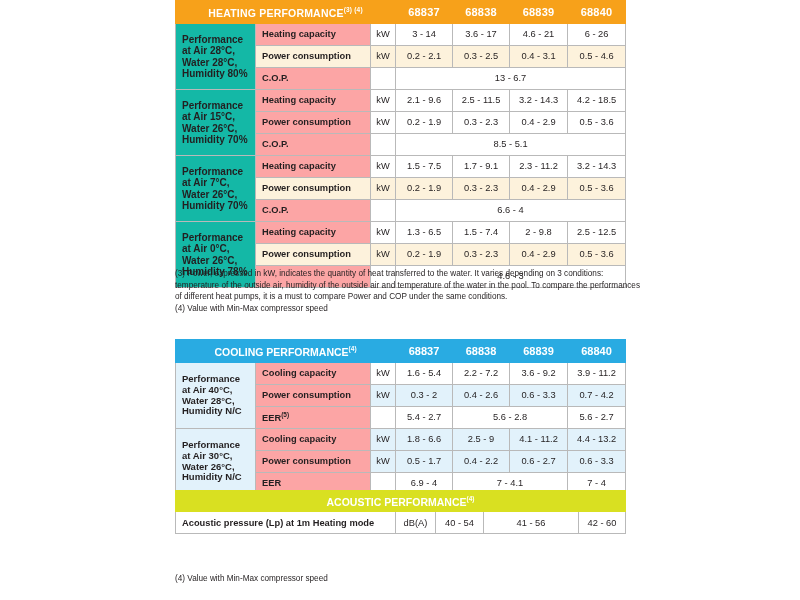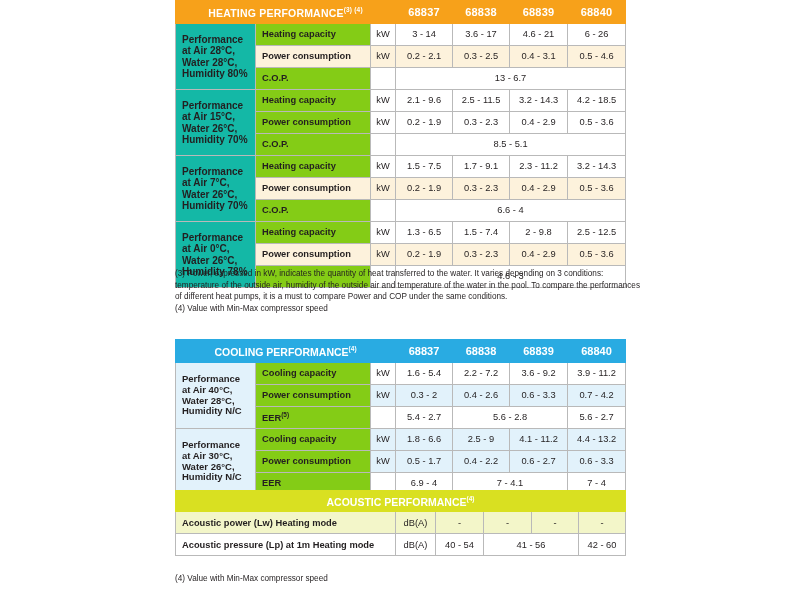--- a/index.html
+++ b/index.html
@@ -56,21 +56,21 @@
   }
   .grp-label {
     background: #14b8a6;
     font-weight: bold;
     font-size: 10px;
     color: #231f20;
     padding: 2px 6px;
     line-height: 1.35;
   }
   .row-label {
-    background: #84cc16;
+    background: #fca5a5;
     padding-left: 6px;
     font-weight: bold;
     font-size: 9.3px;
   }
   .unit {
     text-align: center;
     font-size: 9.3px;
     background: #ffffff;
   }
   .val {
@@ -374,28 +374,20 @@
       <col style="width:47px">
     </colgroup>
 
     <tbody>
         <tr class="ac-hdr">
       <td colspan="6">
         <span>ACOUSTIC PERFORMANCE</span><sup>(4)</sup>
       </td>
     </tr>
 
-    <tr class="ac-tint">
-      <td class="ac-label ac-tint">Acoustic power (Lw) Heating mode</td>
-      <td class="unit ac-tint">dB(A)</td>
-      <td class="val ac-tint">-</td>
-      <td class="val ac-tint">-</td>
-      <td class="val ac-tint">-</td>
-      <td class="val ac-tint">-</td>
-    </tr>
     <tr>
       <td class="ac-label">Acoustic pressure (Lp) at 1m Heating mode</td>
       <td class="unit">dB(A)</td>
       <td class="val">40 - 54</td>
       <td class="val" colspan="2">41 - 56</td>
       <td class="val">42 - 60</td>
     </tr>
   </tbody>
     </table>
 

